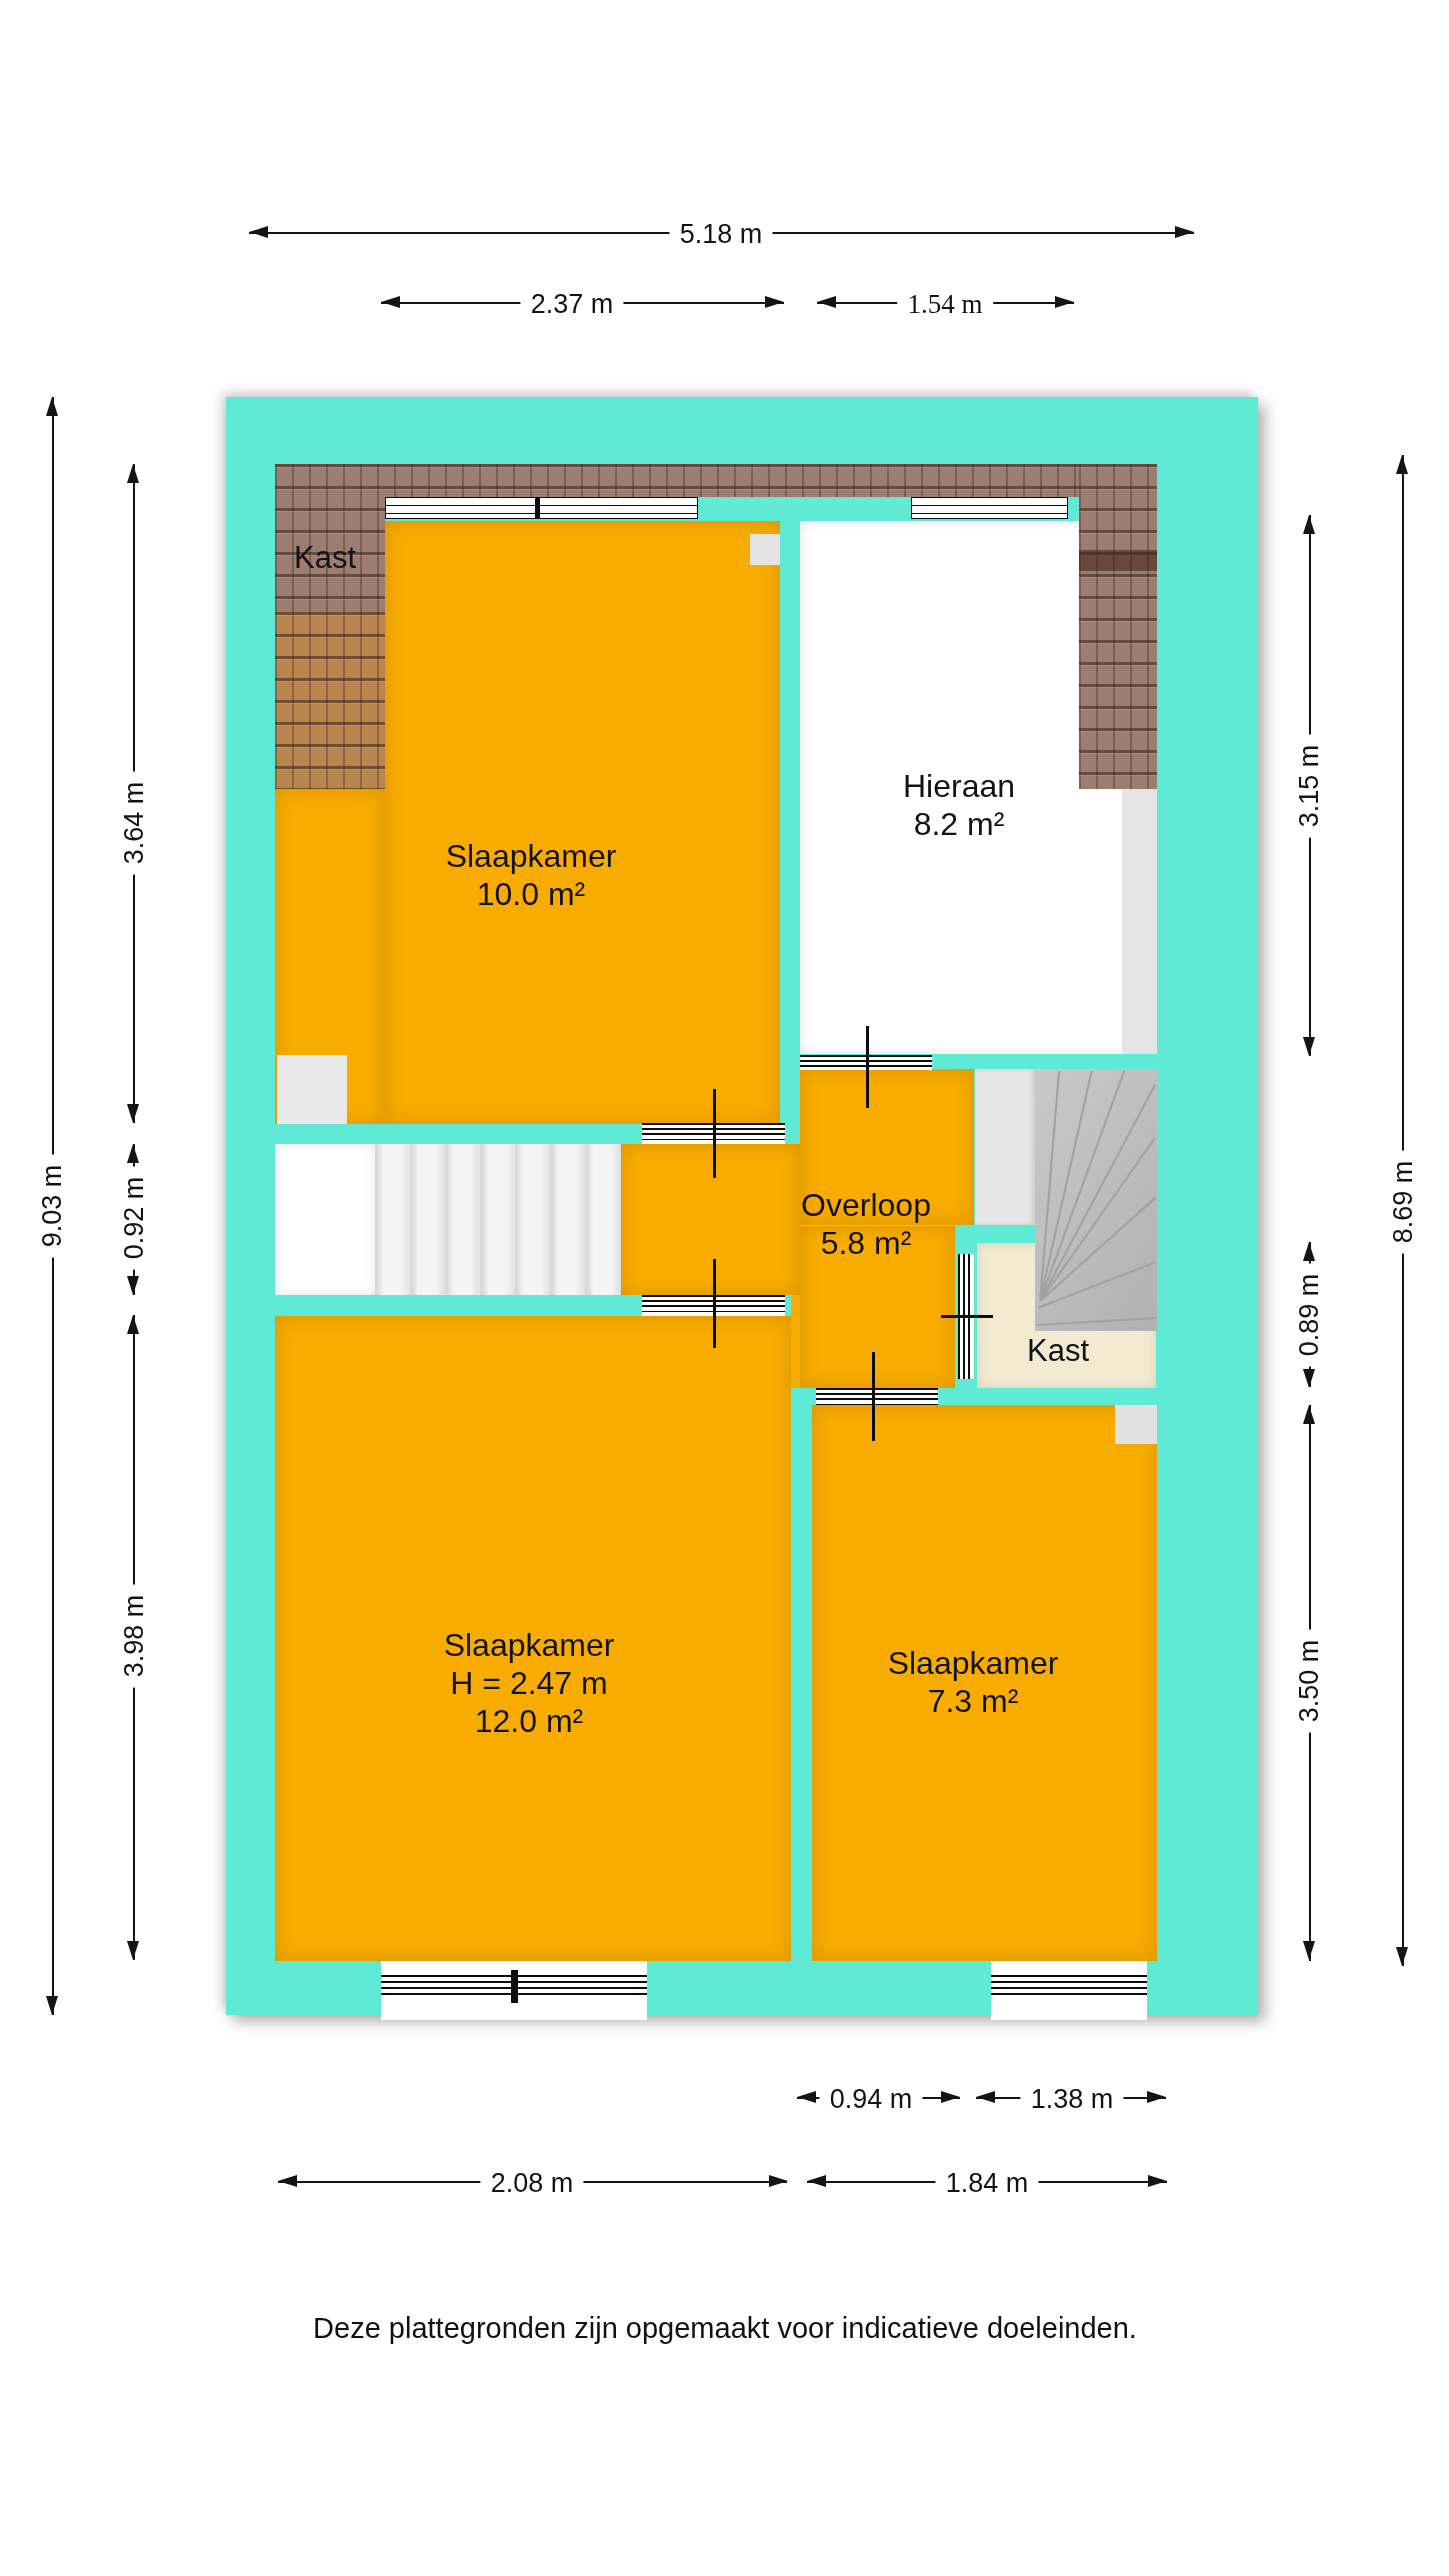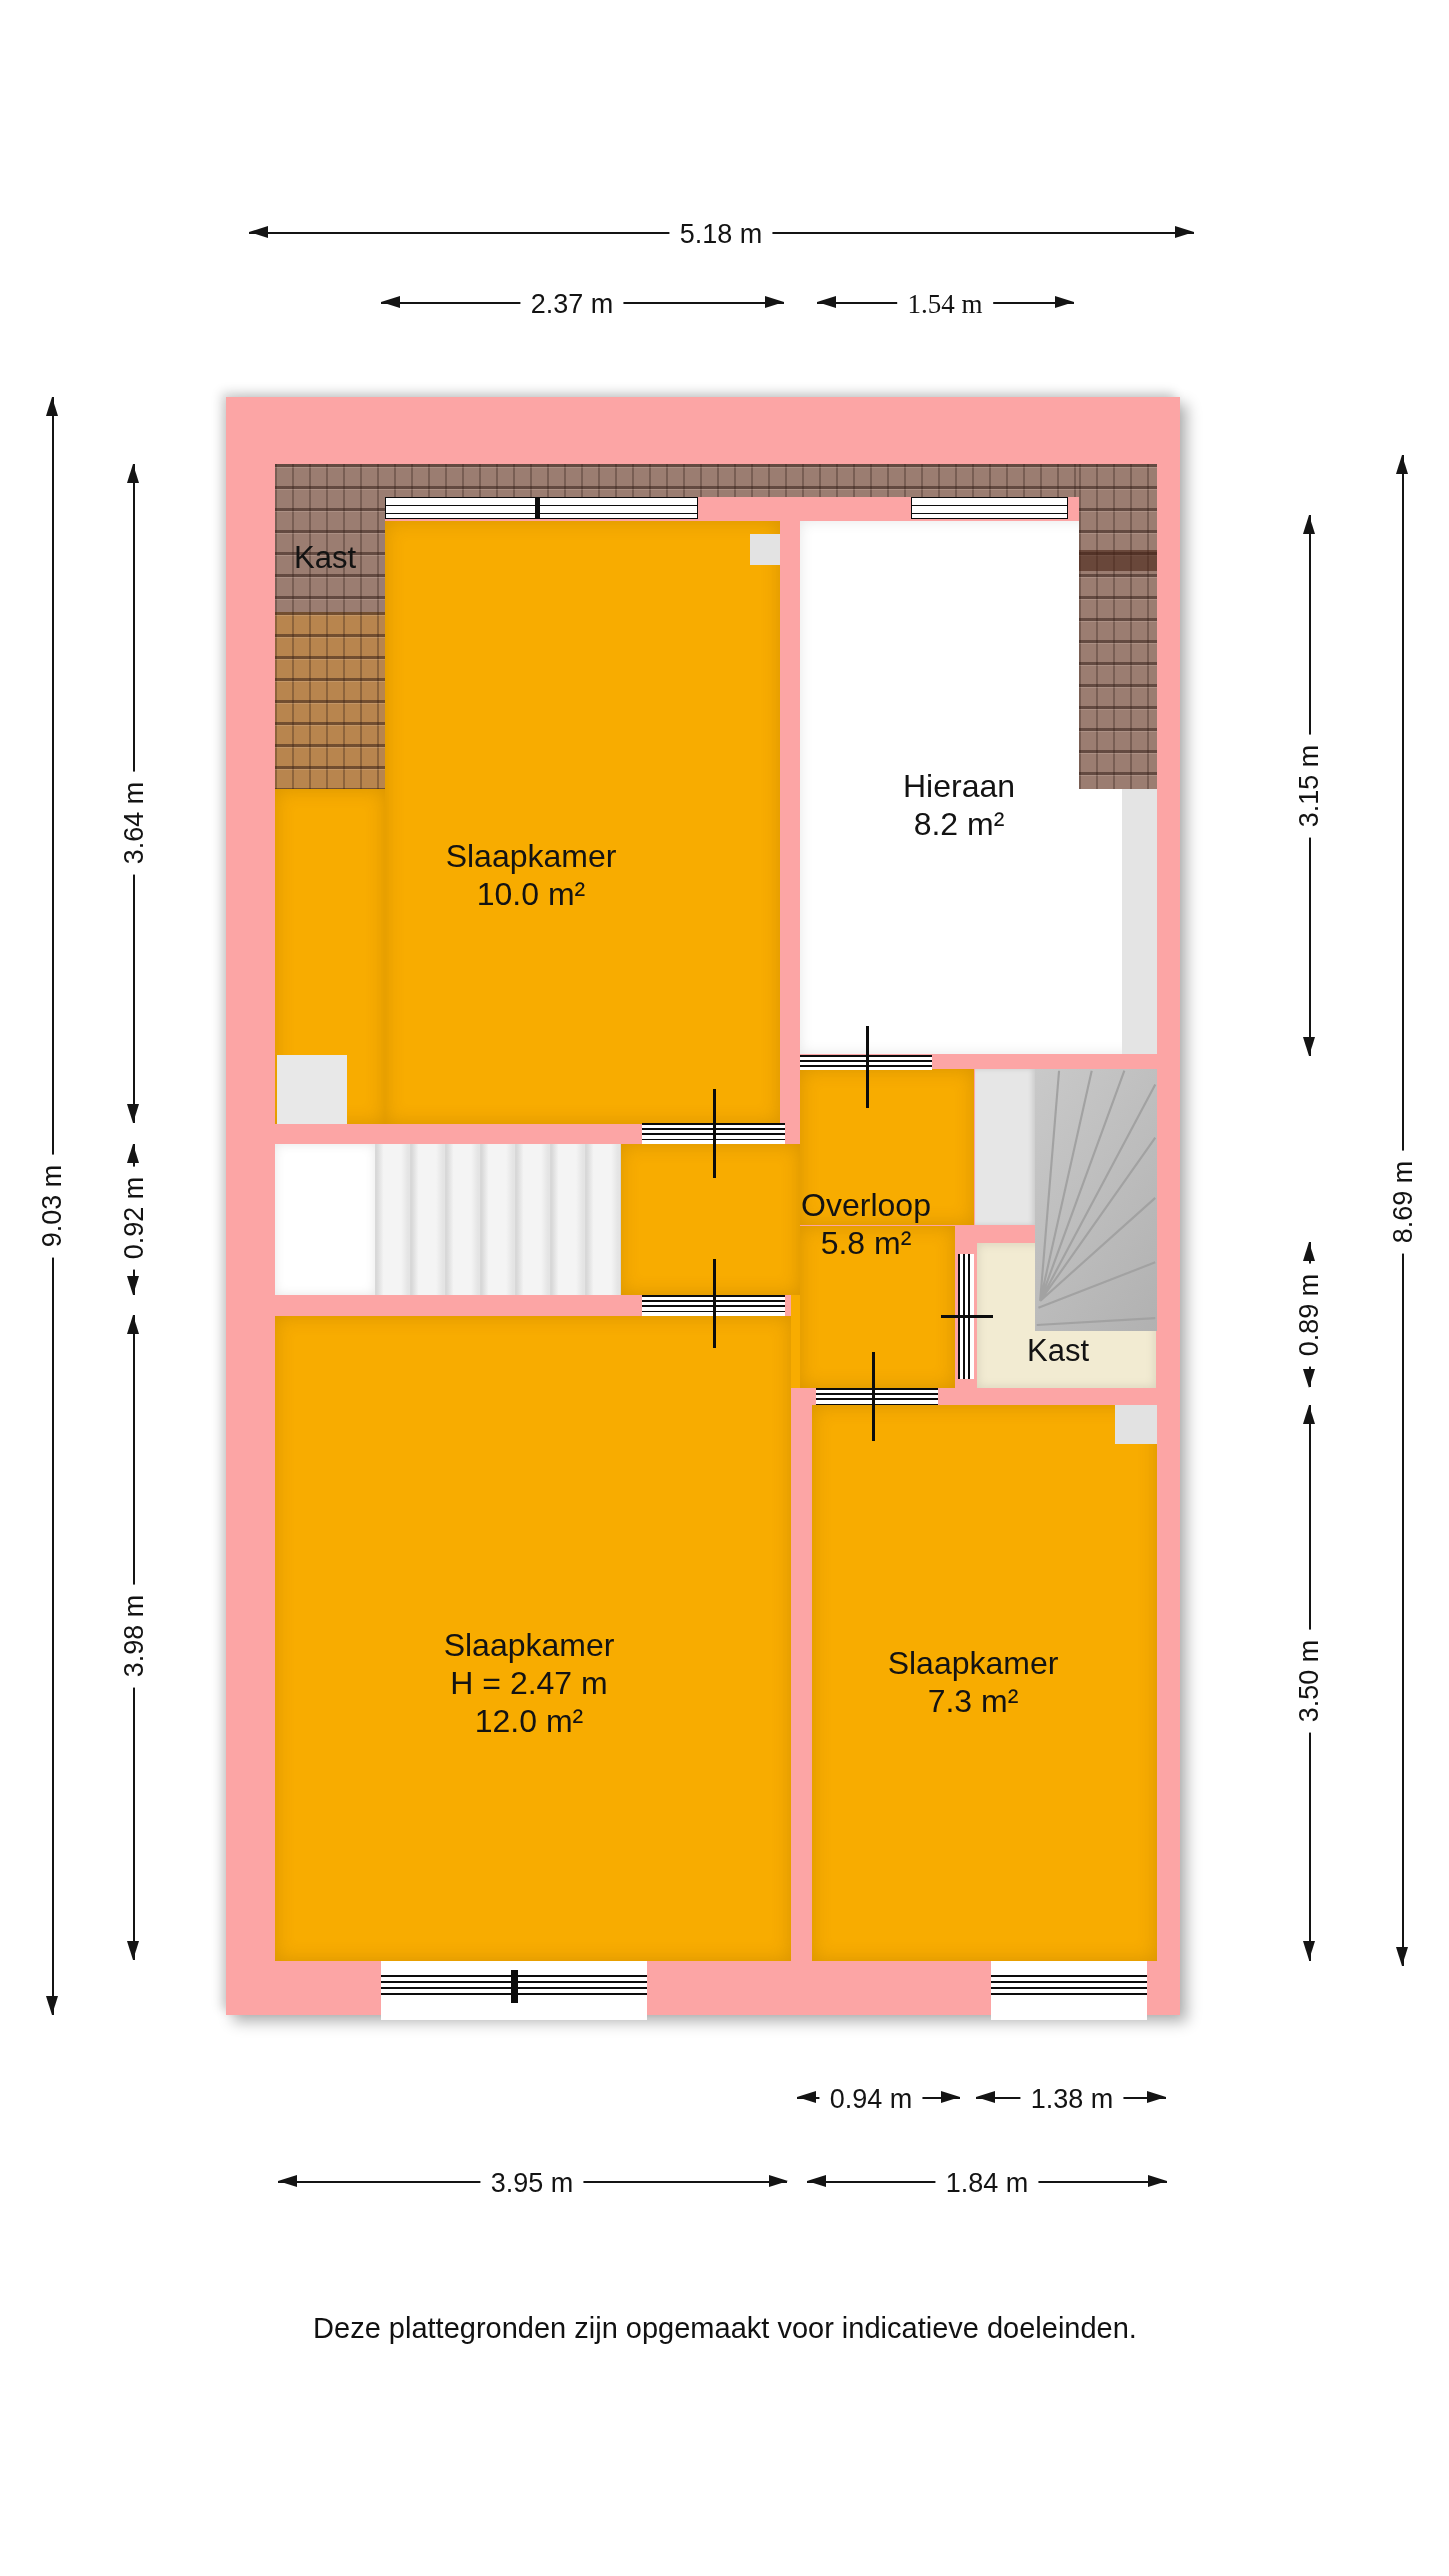--- a/index.html
+++ b/index.html
@@ -1,20 +1,20 @@
 <!DOCTYPE html>
 <html style="font-size:13.7px"><head>
 <meta charset="utf-8">
 <style>
   html,body{margin:0;padding:0;background:#ffffff;}
   #canvas{position:relative;width:1449px;height:2576px;background:#ffffff;overflow:hidden;
           font-family:"Liberation Sans", sans-serif;color:#111;}
   .abs{position:absolute;}
   
-  #building{position:absolute;left:226px;top:397px;width:954px;height:1618px;background:#fca5a5;
+  #building{position:absolute;left:226px;top:397px;width:1032px;height:1618px;background:#5eead4;
             box-shadow:6.9px 6.9px 13.7px rgba(0,0,0,.30), -5.2px -5.2px 10.3px rgba(0,0,0,.18);}
   .orange{background:#F8AC00;box-shadow:inset 0 0 19px rgba(100,60,0,.22);}
   .whitefloor{background:#ffffff;box-shadow:inset 0 0 13.7px rgba(0,0,0,.10);}
   .cream{background:#F2EBD2;box-shadow:inset 0 0 10.3px rgba(0,0,0,.12);}
   .gsq{background:#E6E6E6;}
   .tiles{background-color:#9B7D71;background-image:
      repeating-linear-gradient(180deg, rgba(45,24,18,.50) 0 2.6px, rgba(255,240,230,.16) 2.6px 4.3px, rgba(0,0,0,0) 4.3px 22px),
      repeating-linear-gradient(90deg, rgba(40,22,16,.30) 0 1.7px, rgba(0,0,0,0) 1.7px 17px);}
   .tiles-l{background-color:#B8854E;}
   .darkband{background:rgba(72,35,22,.60);}
@@ -77,21 +77,21 @@
   <div class="dimlabel" style="left:871px;top:2099px;">0.94 m</div>
 
   <div class="hline" style="left:976px;top:2097px;width:190px;"></div>
   <div class="arr arr-l" style="left:976px;top:2091px;"></div>
   <div class="arr arr-r" style="left:1147px;top:2091px;"></div>
   <div class="dimlabel" style="left:1072px;top:2099px;">1.38 m</div>
 
   <div class="hline" style="left:278px;top:2181px;width:509px;"></div>
   <div class="arr arr-l" style="left:278px;top:2175px;"></div>
   <div class="arr arr-r" style="left:769px;top:2175px;"></div>
-  <div class="dimlabel" style="left:532px;top:2183px;">3.95 m</div>
+  <div class="dimlabel" style="left:532px;top:2183px;">2.08 m</div>
 
   <div class="hline" style="left:807px;top:2181px;width:360px;"></div>
   <div class="arr arr-l" style="left:807px;top:2175px;"></div>
   <div class="arr arr-r" style="left:1148px;top:2175px;"></div>
   <div class="dimlabel" style="left:987px;top:2183px;">1.84 m</div>
 
   <div class="vline" style="left:52px;top:397px;height:1618px;"></div>
   <div class="arr arr-u" style="left:46px;top:397px;"></div>
   <div class="arr arr-d" style="left:46px;top:1996px;"></div>
   <div class="dimlabel v" style="left:52px;top:1206px;">9.03 m</div>

